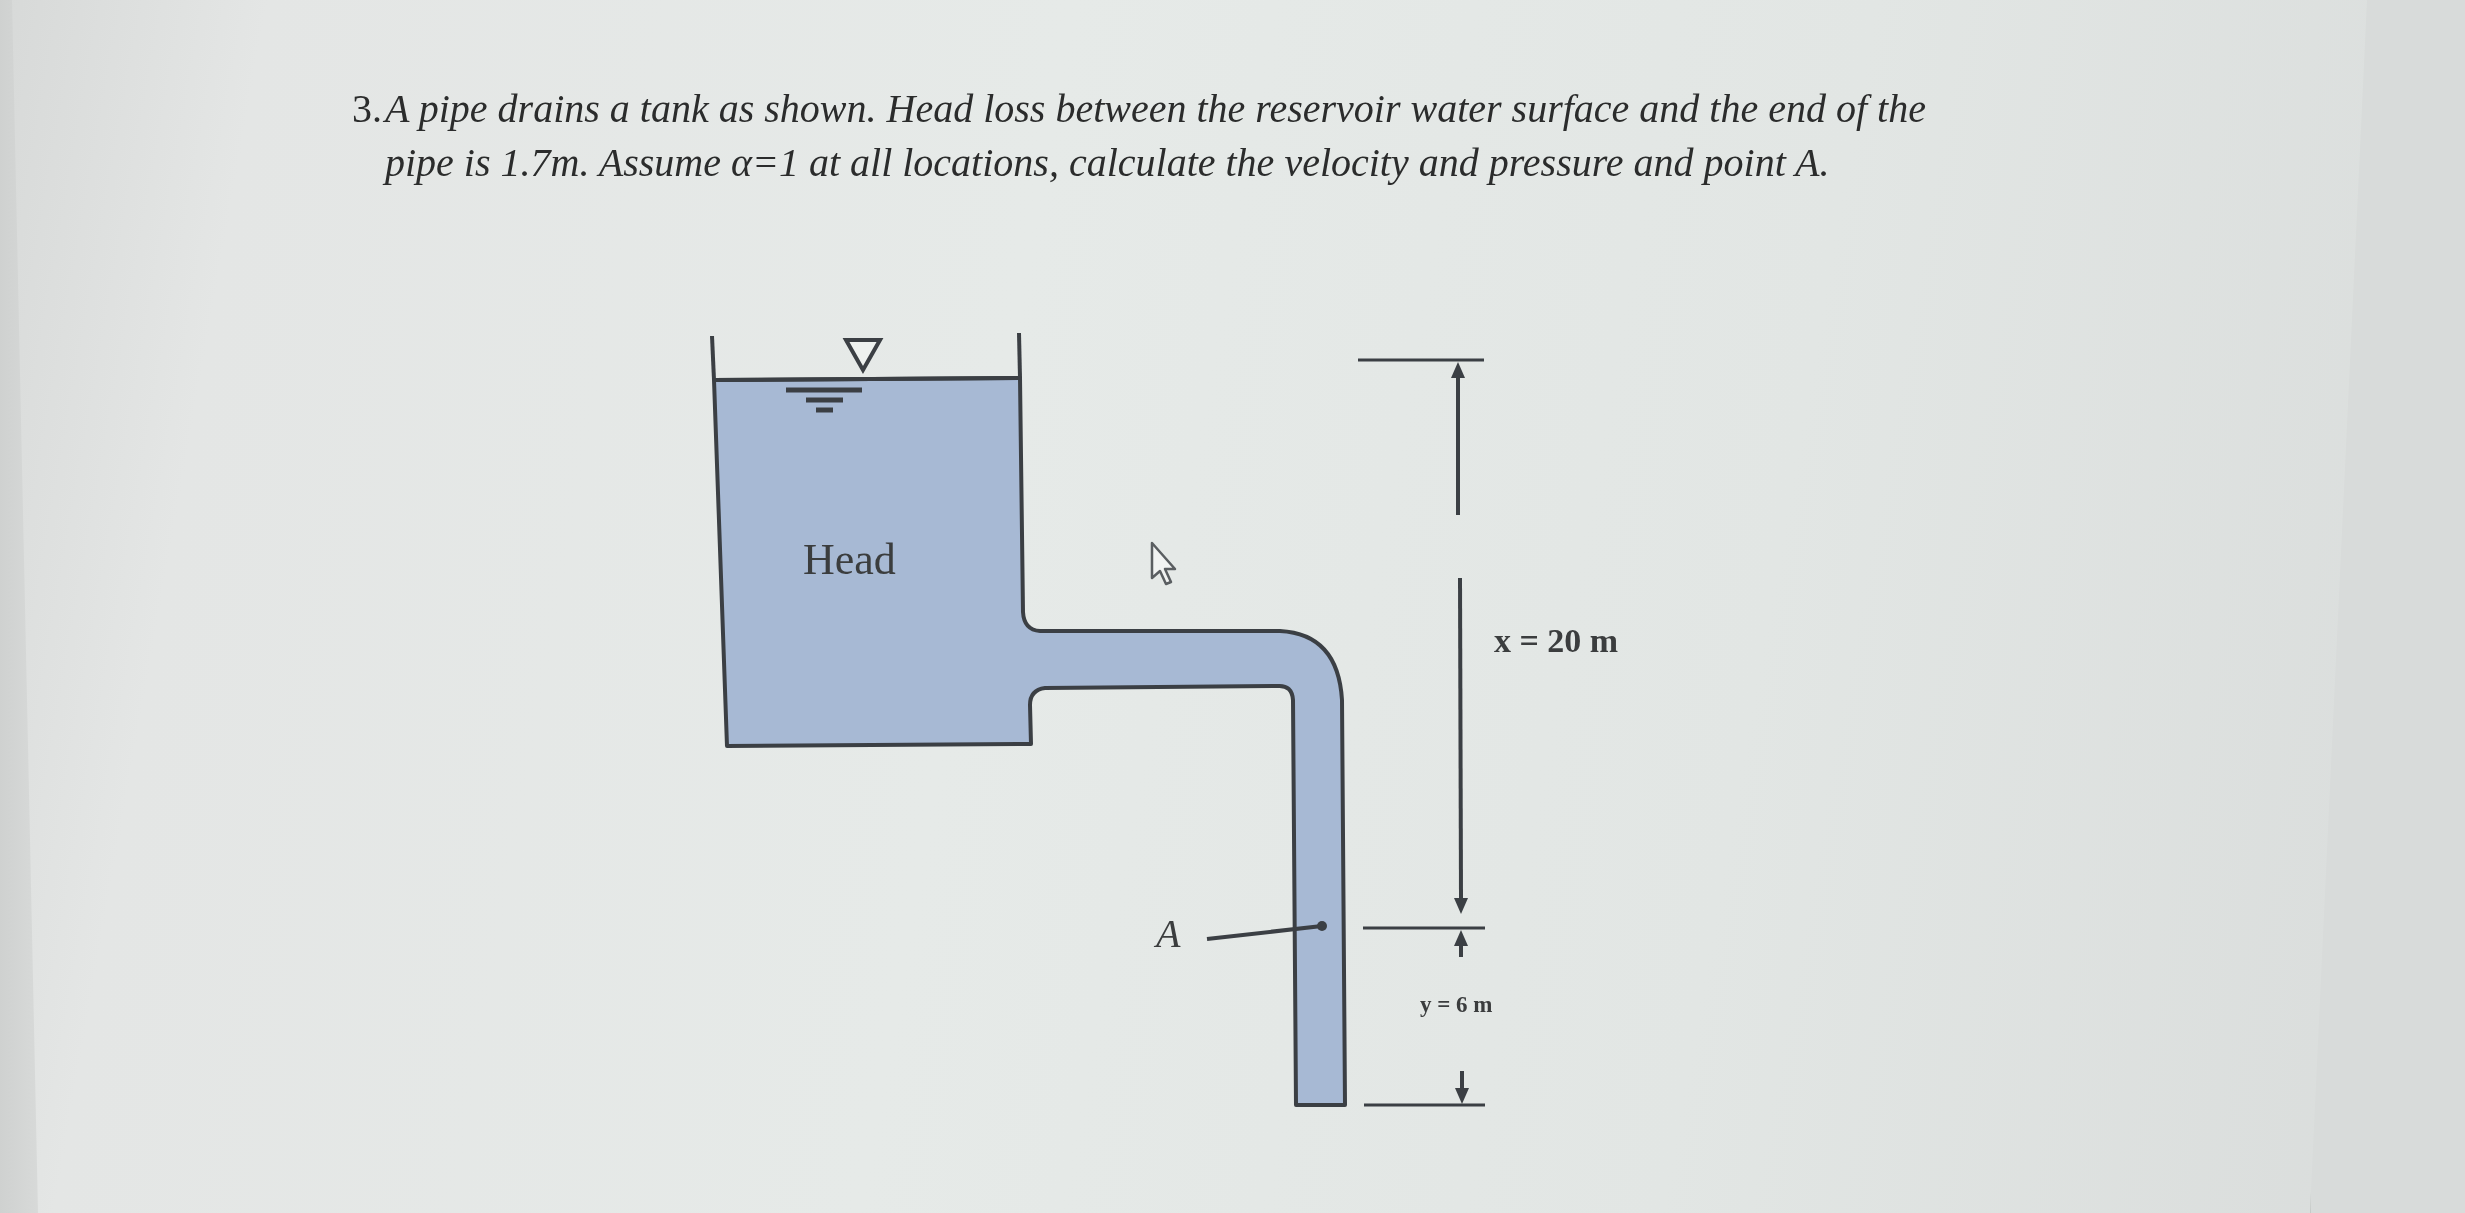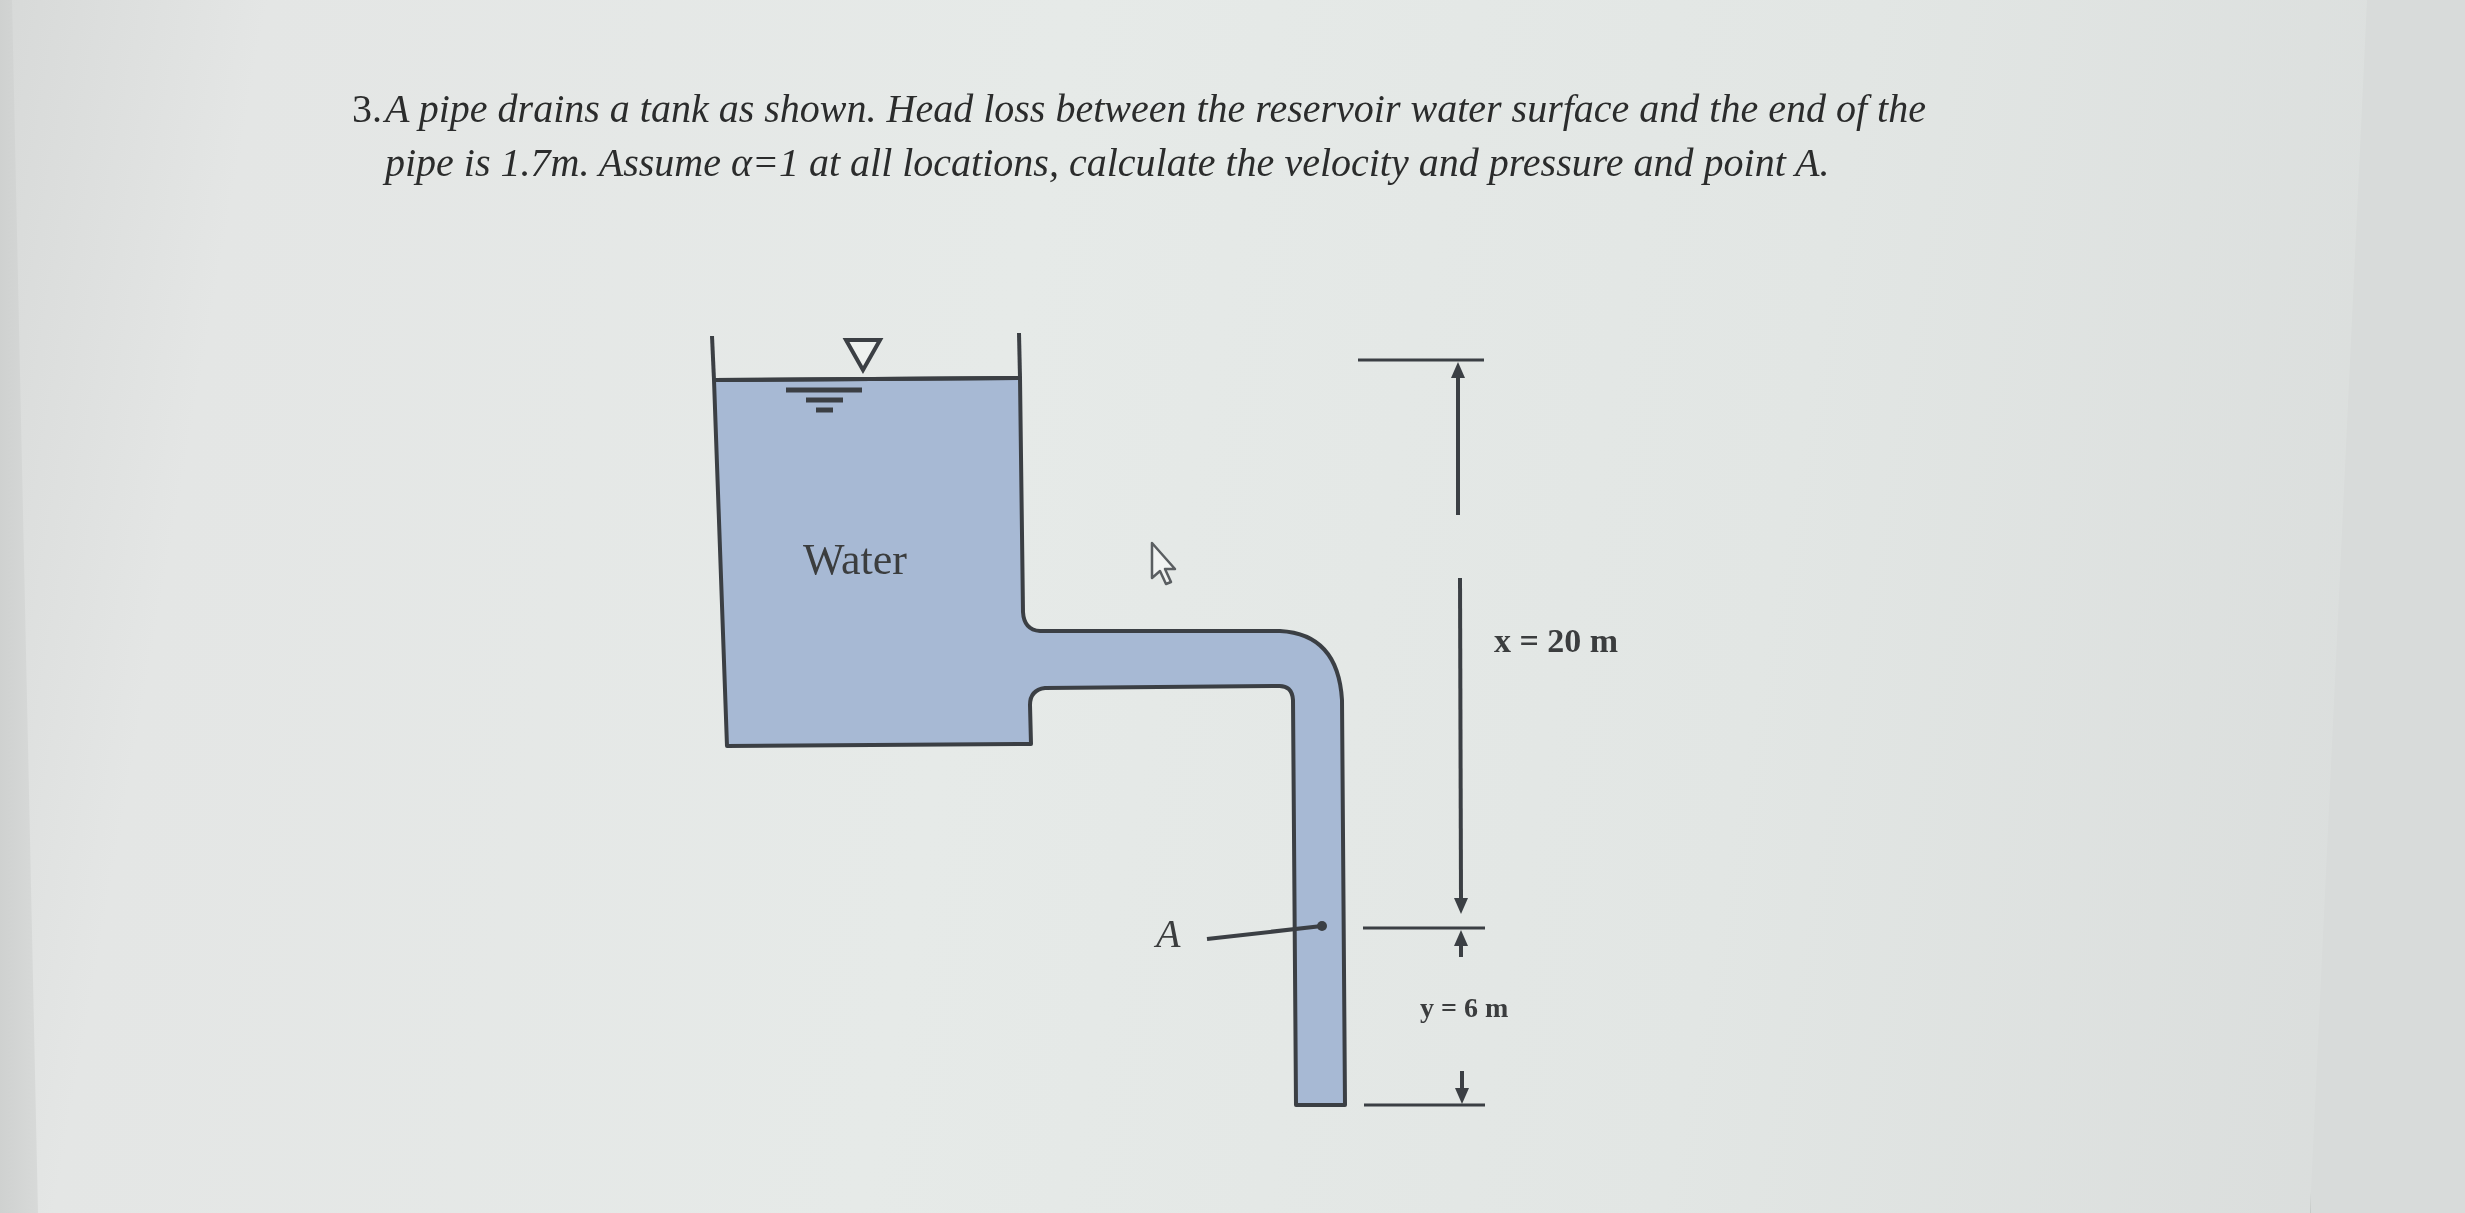--- a/index.html
+++ b/index.html
@@ -57,21 +57,21 @@
       left: 0; top: 0;
       width: 2465px; height: 1213px;
     }
     .label {
       position: absolute;
       font-family: "Liberation Serif", "DejaVu Serif", serif;
       color: #3b3d3e;
     }
     .water-label { left: 803px; top: 534px; font-size: 44px; }
     .x-label { left: 1494px; top: 622px; font-size: 34px; font-weight: bold; }
-    .y-label { left: 1420px; top: 992px; font-size: 28px; font-weight: bold; }
+    .y-label { left: 1420px; top: 992px; font-size: 23px; font-weight: bold; }
     .a-label { left: 1156px; top: 910px; font-size: 40px; font-style: italic; }
   </style>
 </head>
 <body>
 
 <div class="screen">
   <div class="left-bezel"></div>
   <div class="right-bezel"></div>
 
   <div class="problem">
@@ -115,17 +115,17 @@
       <line x1="1462" y1="1071" x2="1462" y2="1090" stroke-width="4"></line>
       <polygon points="1455,1088 1469,1088 1462,1104" stroke="none"></polygon>
       <line x1="1364" y1="1105" x2="1485" y2="1105" stroke-width="3"></line>
     </g>
 
     <g>
       <path d="M1152 543 L1152 578 L1160 571 L1166 584 L1171 582 L1165 569 L1175 569 Z" fill="#f1f3f2" stroke="#5a5e61" stroke-width="2.5" stroke-linejoin="round"></path>
     </g>
   </svg>
 
-  <div class="label water-label">Water</div>
+  <div class="label water-label">Head</div>
   <div class="label x-label">x = 20 m</div>
   <div class="label y-label">y = 6 m</div>
   <div class="label a-label">A</div>
 </div>
 
 </body></html>

